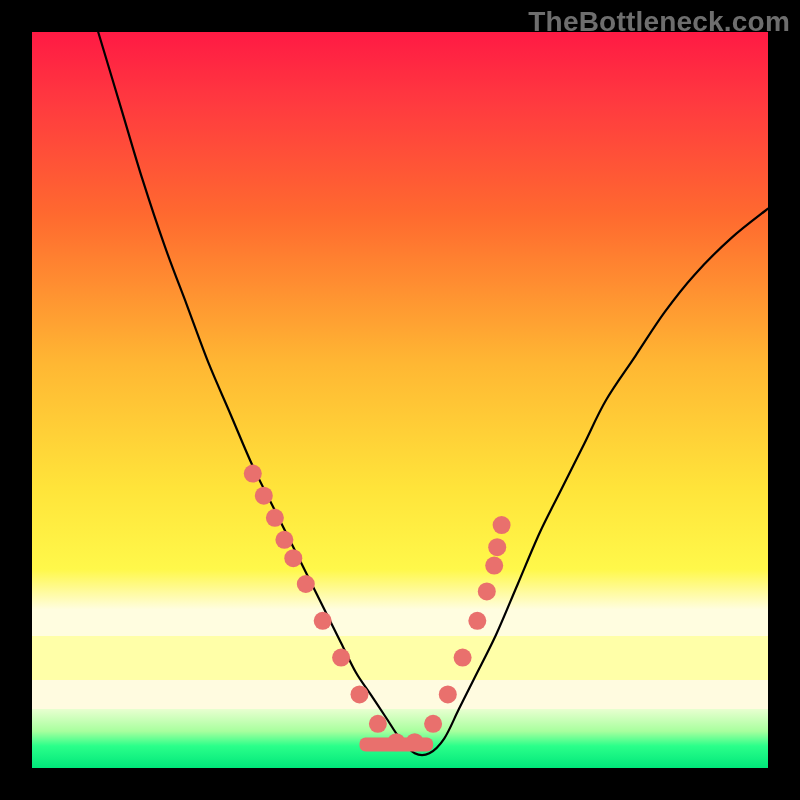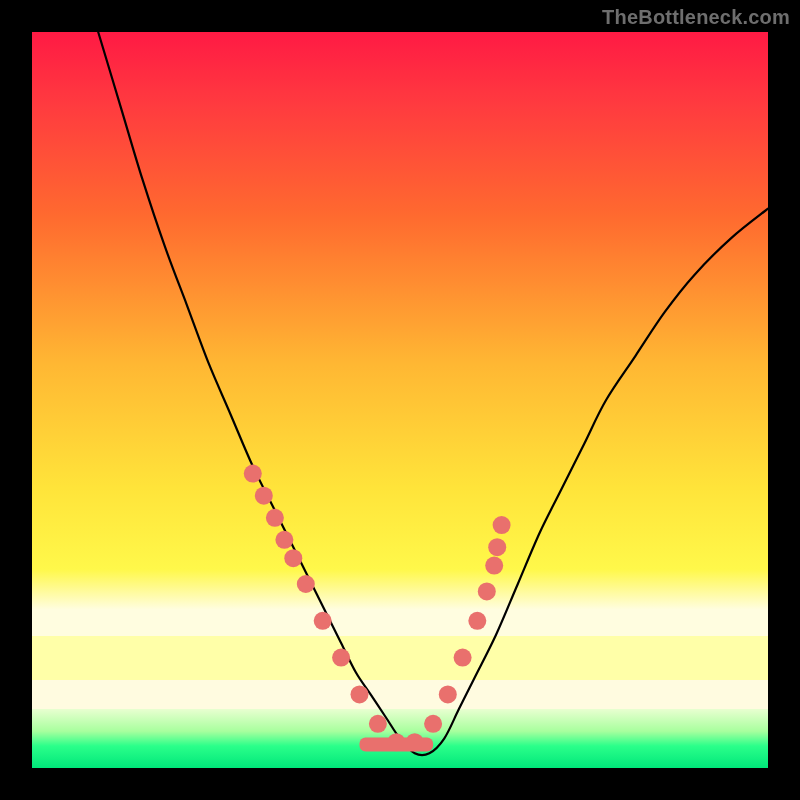--- a/index.html
+++ b/index.html
@@ -44,21 +44,21 @@
       #a8ff9e 95%,
       #2bff8a 97%,
       #00e77a 100%
     );
   }
   .watermark {
     position: absolute;
     top: 6px;
     right: 10px;
     color: #6e6e6e;
-    font-size: 20px;
+    font-size: 28px;
     font-weight: 600;
     letter-spacing: 0.2px;
     user-select: none;
   }
   svg.curve {
     position: absolute;
     top: 0;
     left: 0;
     width: 736px;
     height: 736px;

